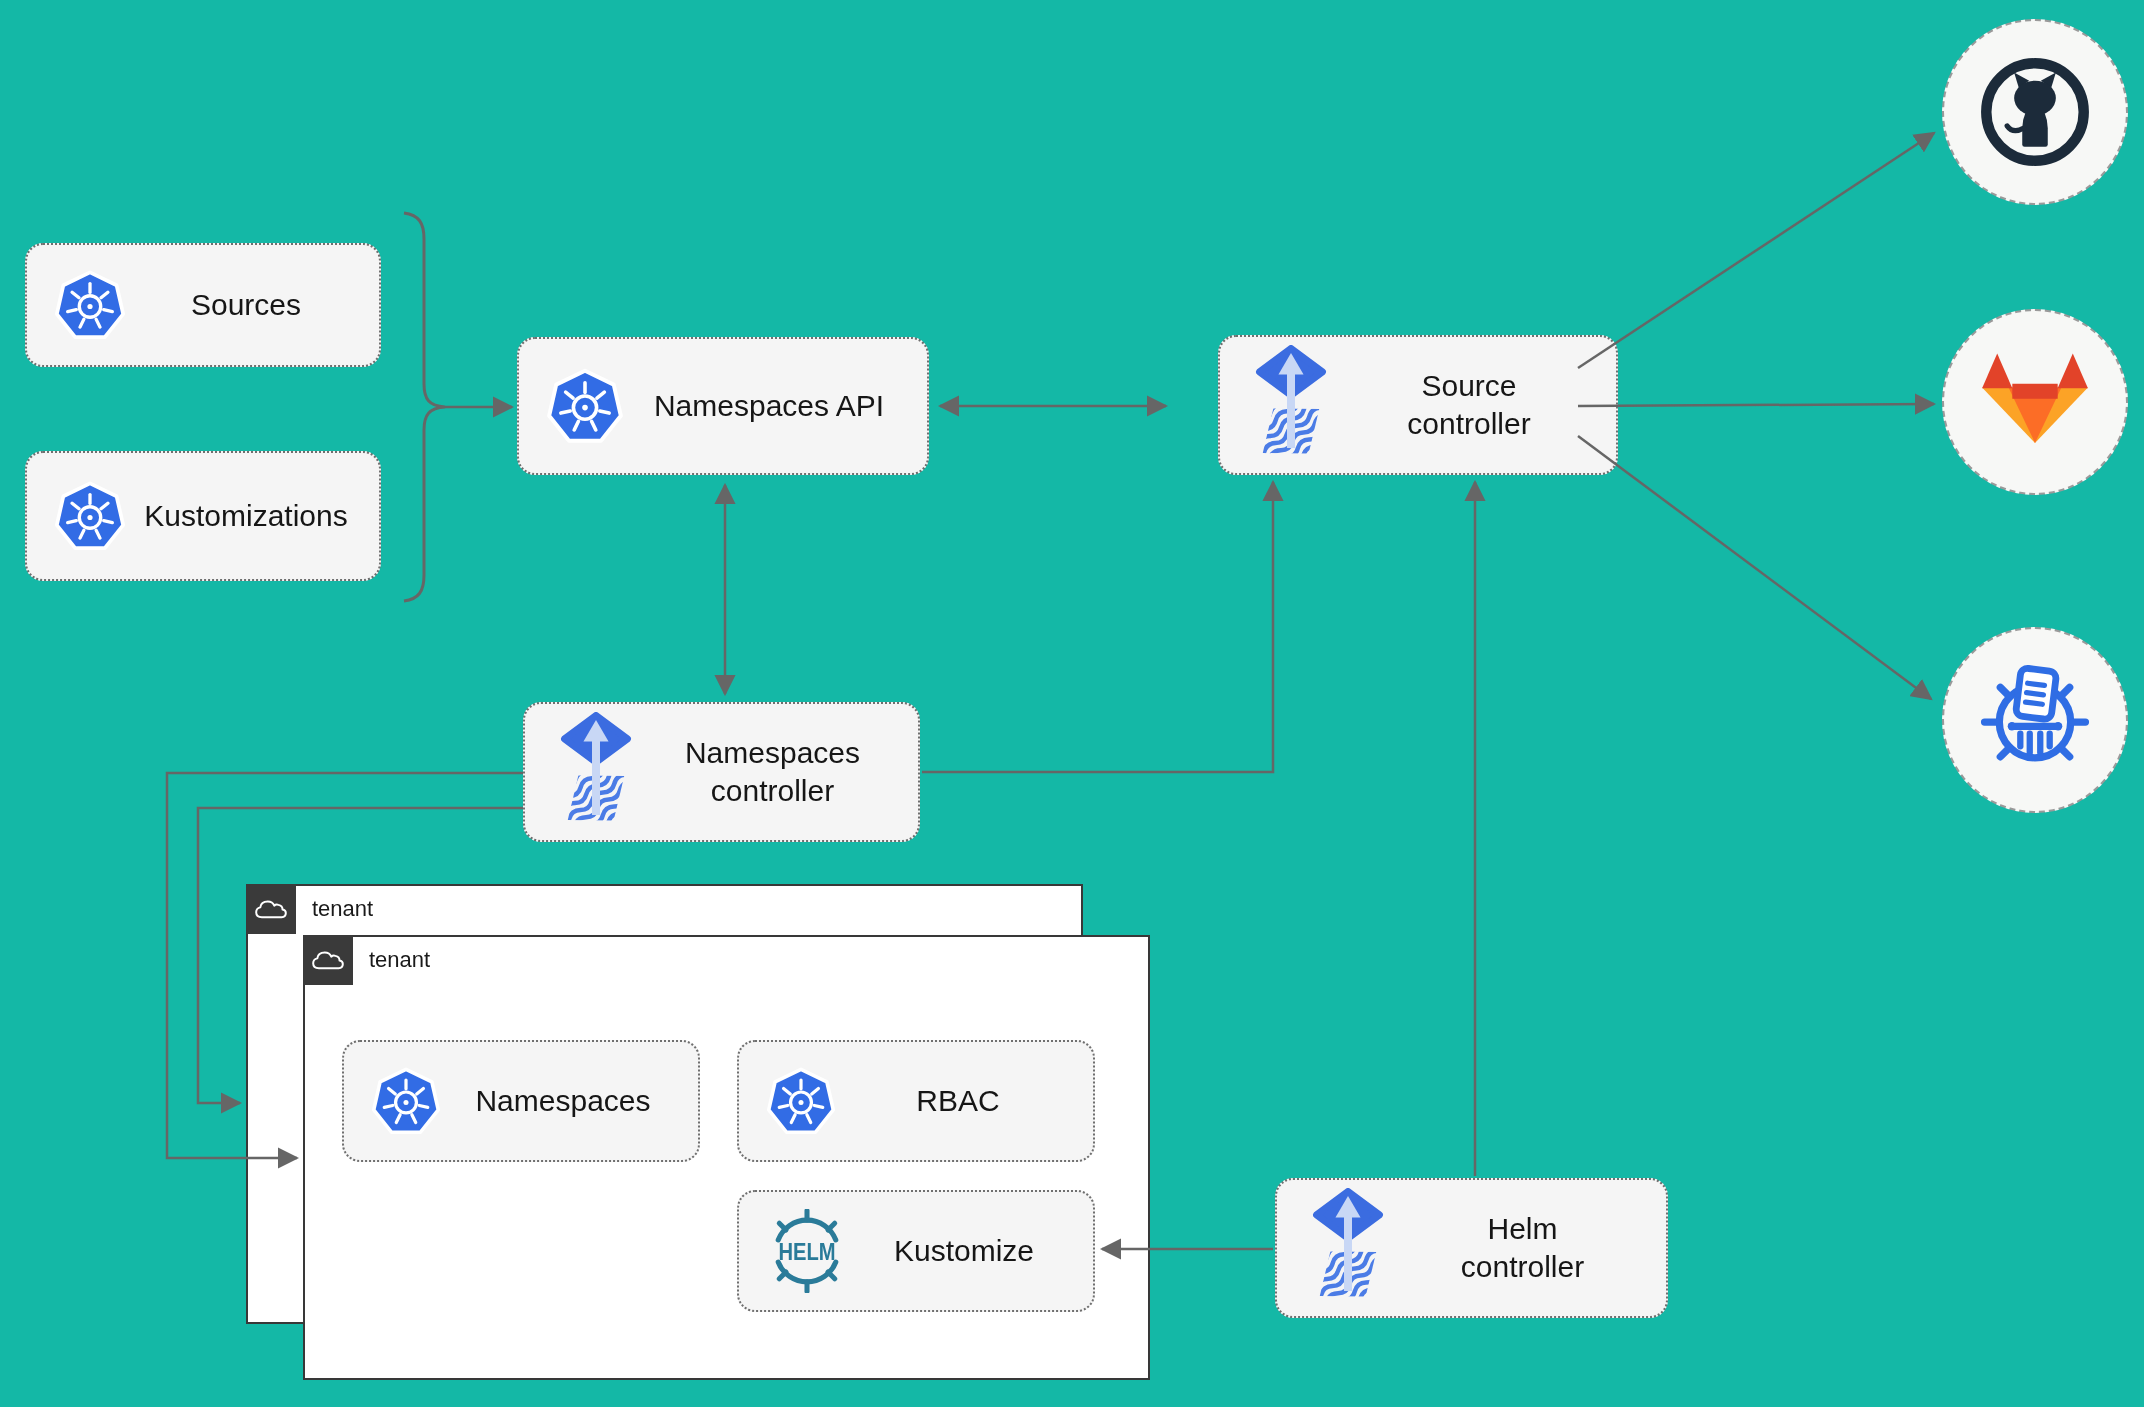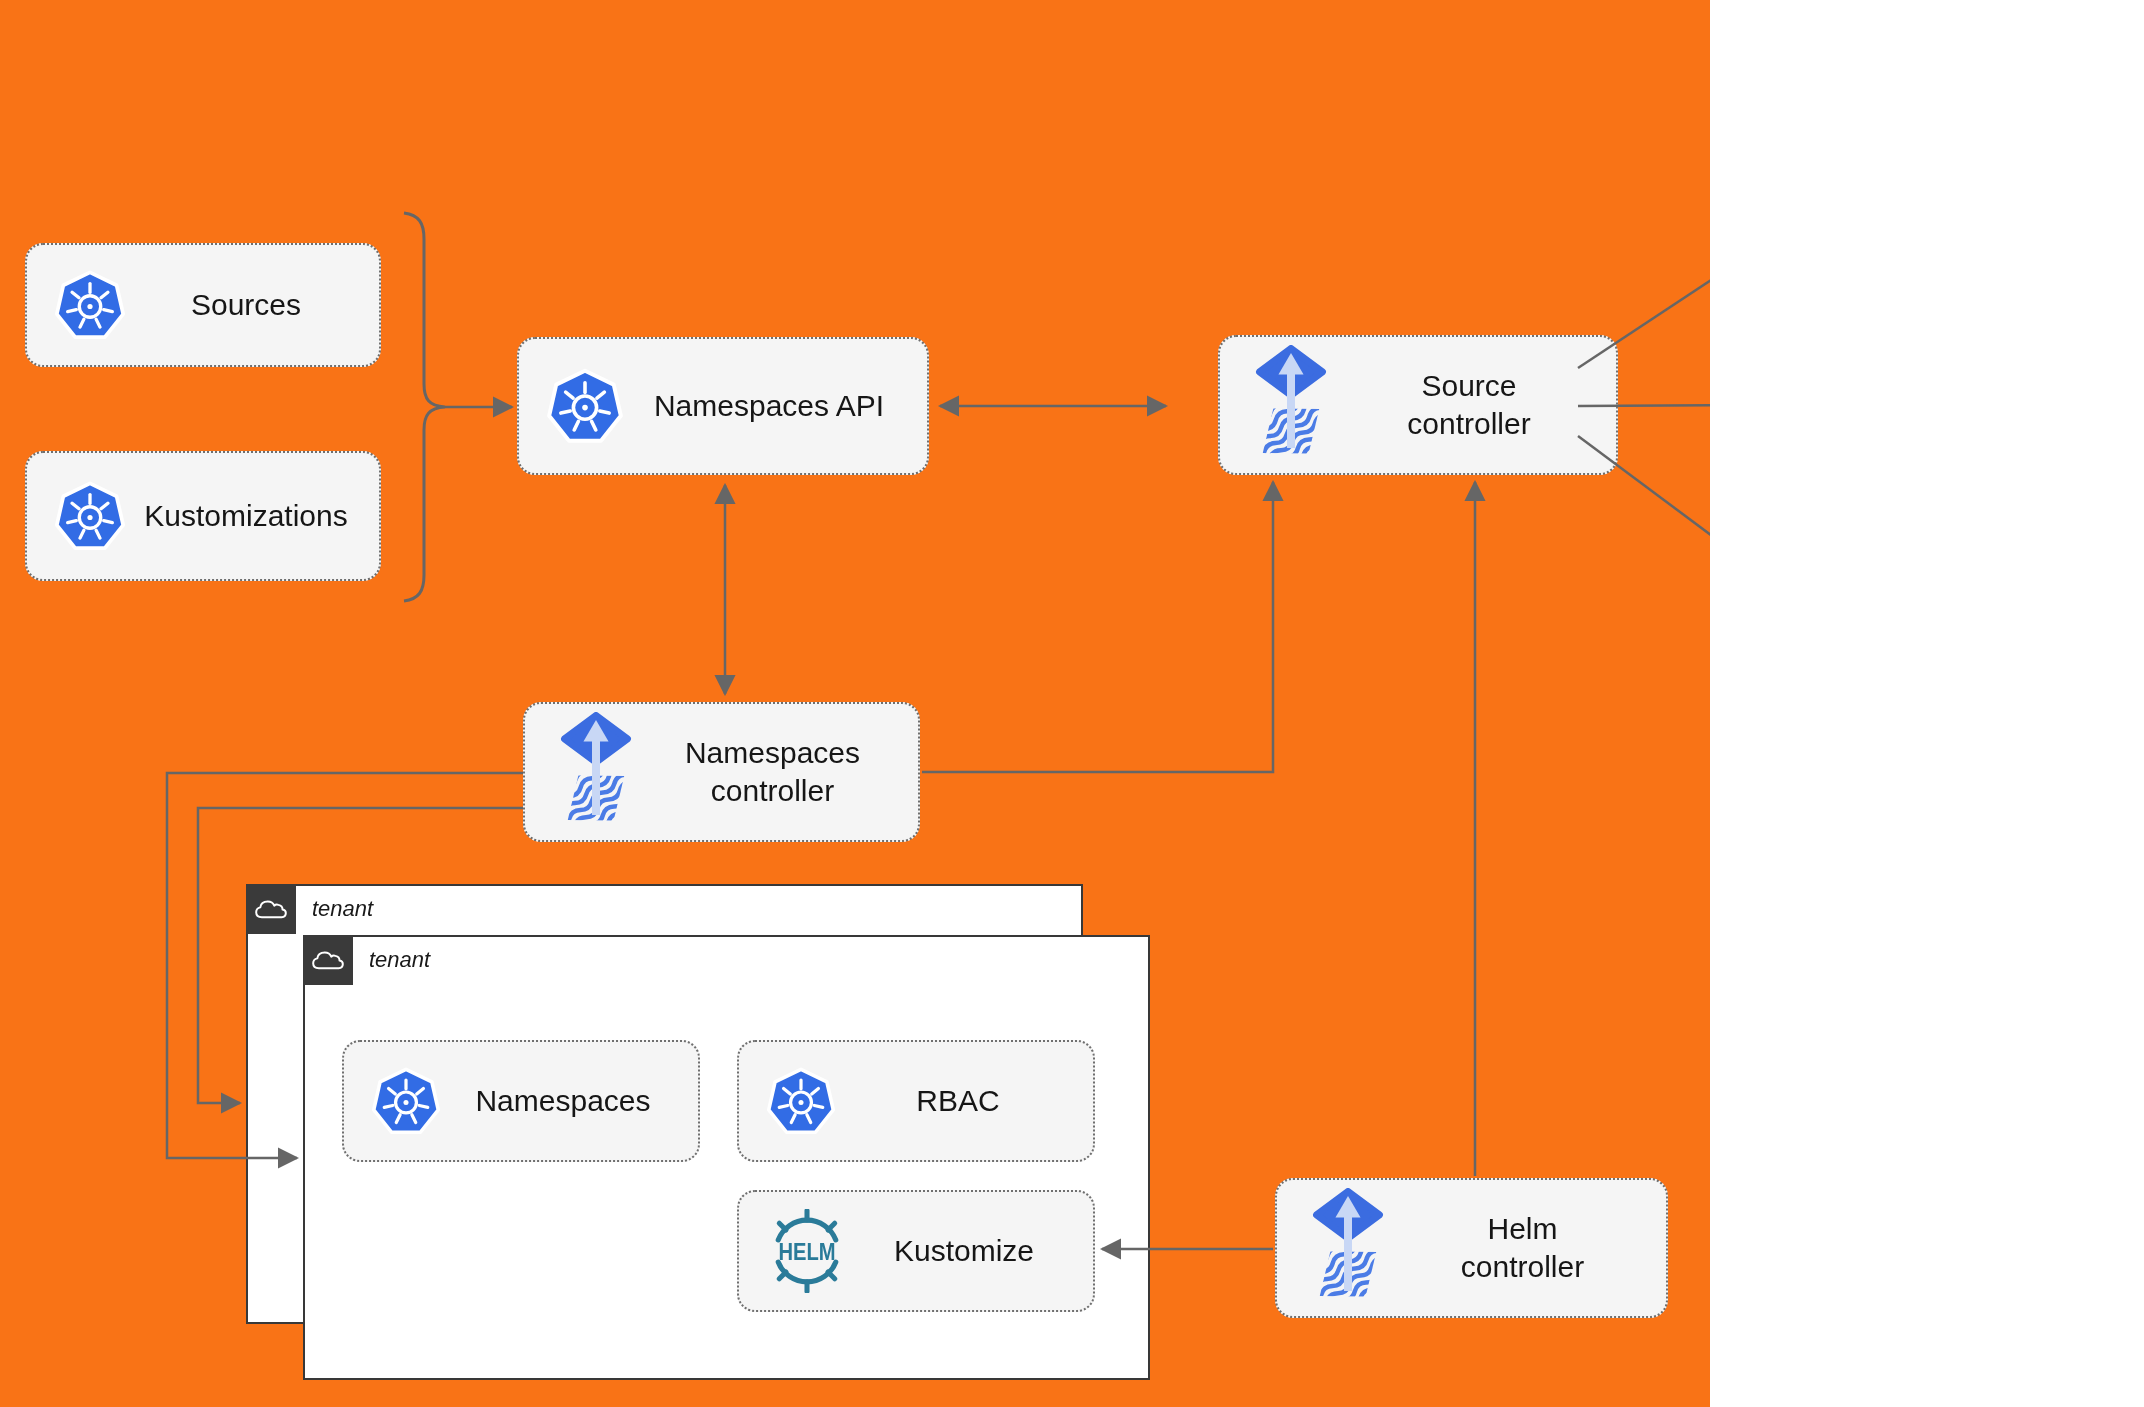--- a/index.html
+++ b/index.html
@@ -1,17 +1,17 @@
 <!DOCTYPE html>
 <html><head>
 <meta charset="utf-8">
 <style>
   html,body { margin:0; padding:0; background:#ffffff; }
   .canvas {
-    position:relative; width:1710px; height:1407px; background:#f97316;
+    position:relative; width:2144px; height:1407px; background:#14b8a6;
     font-family:"Liberation Sans", sans-serif; overflow:hidden;
   }
   
   .node {
     position:absolute; background:#f5f5f5; border:2px dotted #6f6f6f;
     border-radius:18px; display:flex; align-items:center; box-sizing:border-box;
   }
   .node .lbl {
     flex:1 1 auto; text-align:center; font-size:30px; color:#161616; line-height:38px;
     padding-right:14px;
@@ -20,21 +20,21 @@
   
   .tenant {
     position:absolute; background:#ffffff; border:2px solid #383838; box-sizing:border-box;
   }
   .tenant .thdr {
     position:absolute; left:-2px; top:-2px; width:50px; height:50px;
     background:#3a3a3a; display:flex; align-items:center; justify-content:center;
   }
   .tenant .tlbl {
     position:absolute; left:64px; top:-2px; height:50px; display:flex; align-items:center;
-    font-size:22px; color:#1a1a1a;font-style:italic;
+    font-size:22px; color:#1a1a1a;
   }
   
   .circle {
     position:absolute; width:186px; height:186px; border-radius:50%;
     border:2px dashed #9a9a9a; background:#f7f8f6; box-sizing:border-box;
     display:flex; align-items:center; justify-content:center;
   }
   #edges { position:absolute; left:0; top:0; pointer-events:none; }
   #symdefs { position:absolute; width:0; height:0; }
 </style>

